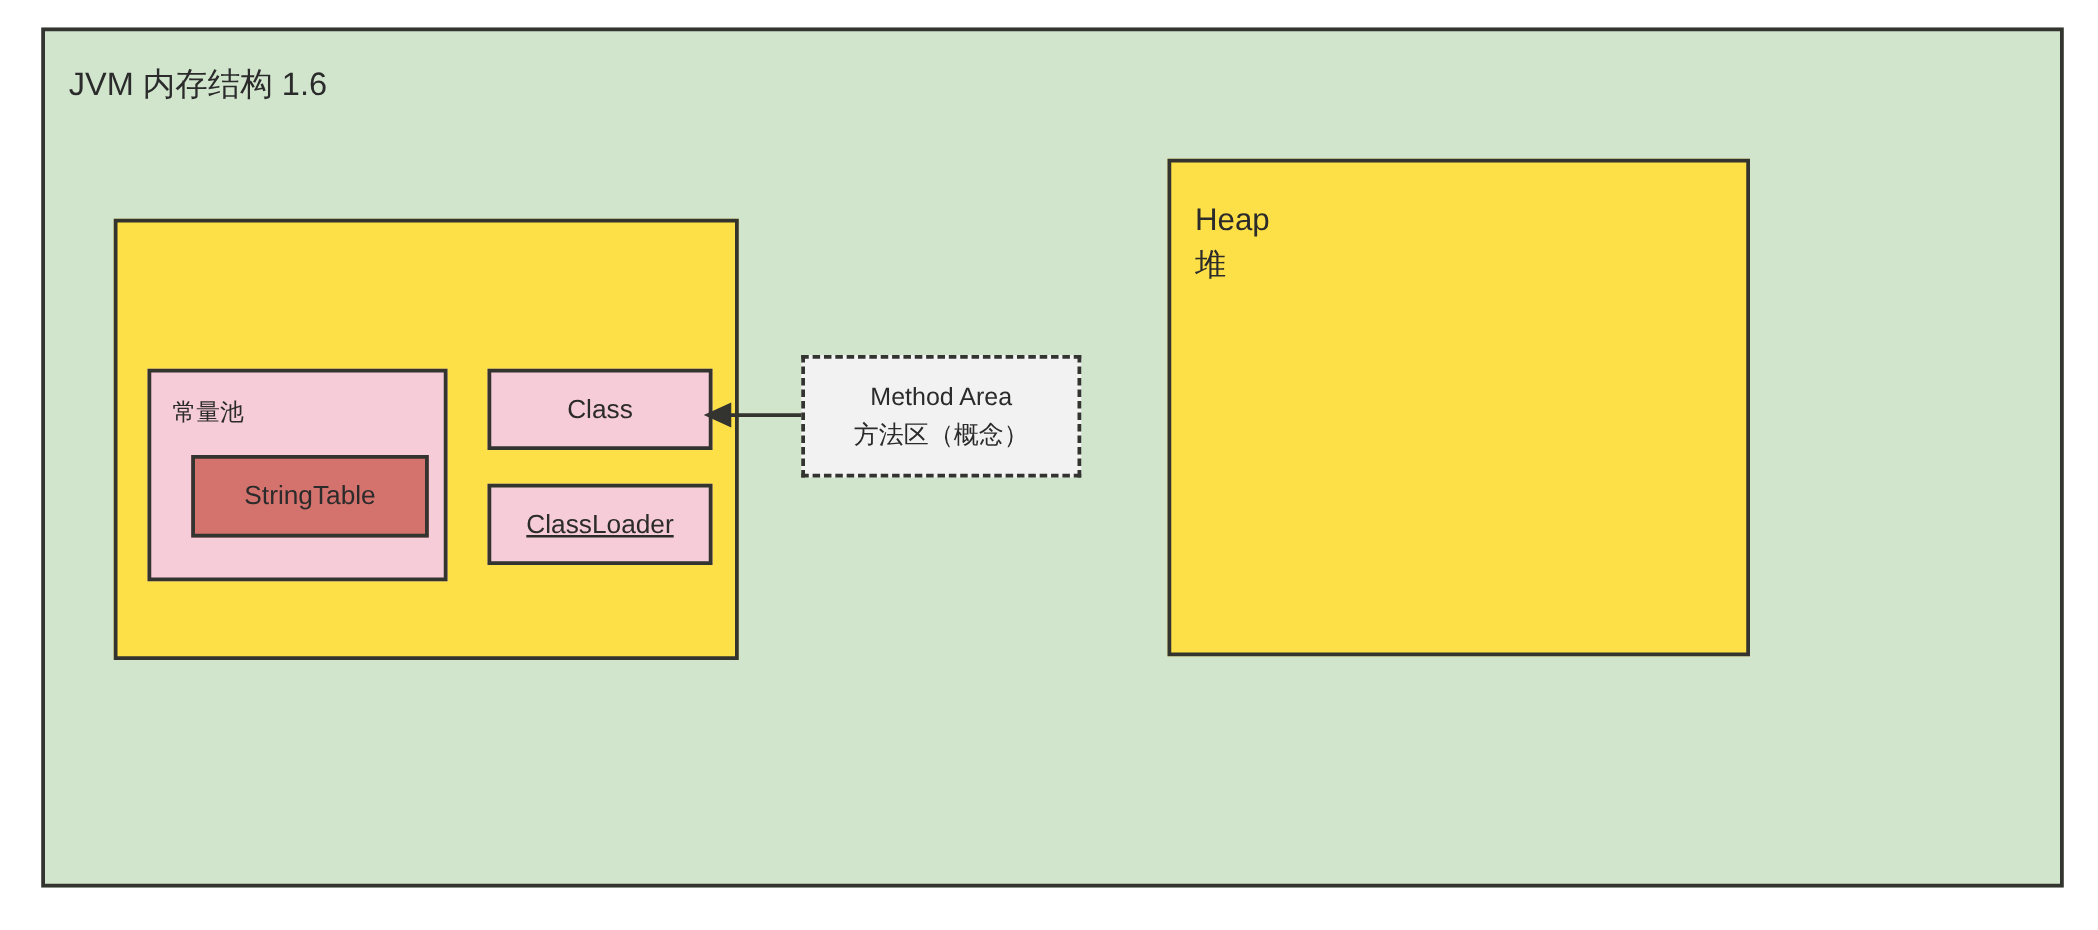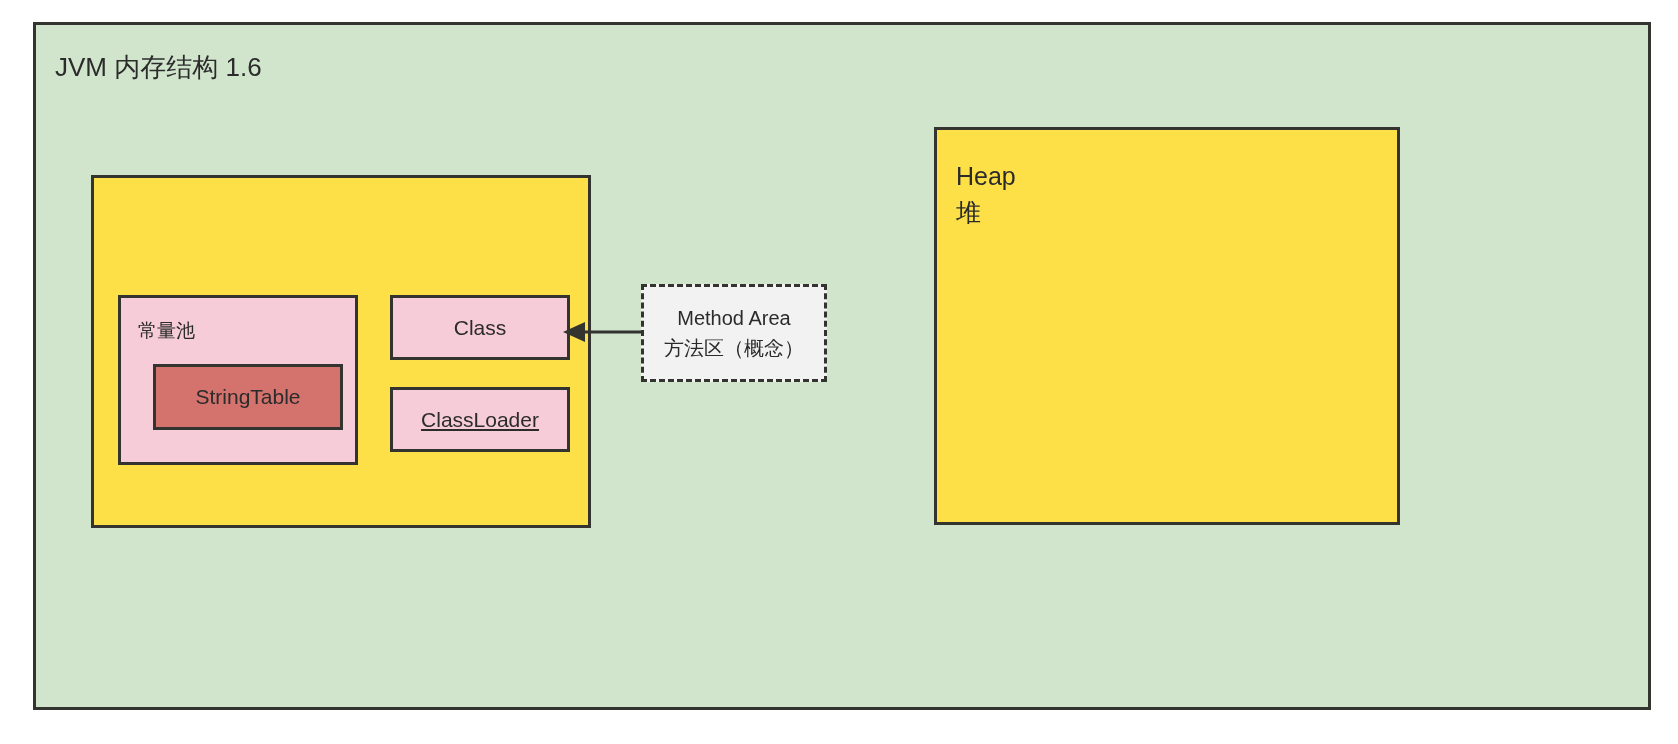--- a/index.html
+++ b/index.html
@@ -123,21 +123,21 @@
     font-size: 21px;
     line-height: 26px;
     white-space: nowrap;
   }
 
   
   .methodarea {
     position: absolute;
     left: 605px;
     top: 259px;
-    width: 186px;
+    width: 224px;
     height: 98px;
     box-sizing: border-box;
     background: #f2f2f2;
     border: 3px dashed #33332f;
     display: flex;
     flex-direction: column;
     align-items: center;
     justify-content: center;
     gap: 2px;
   }

